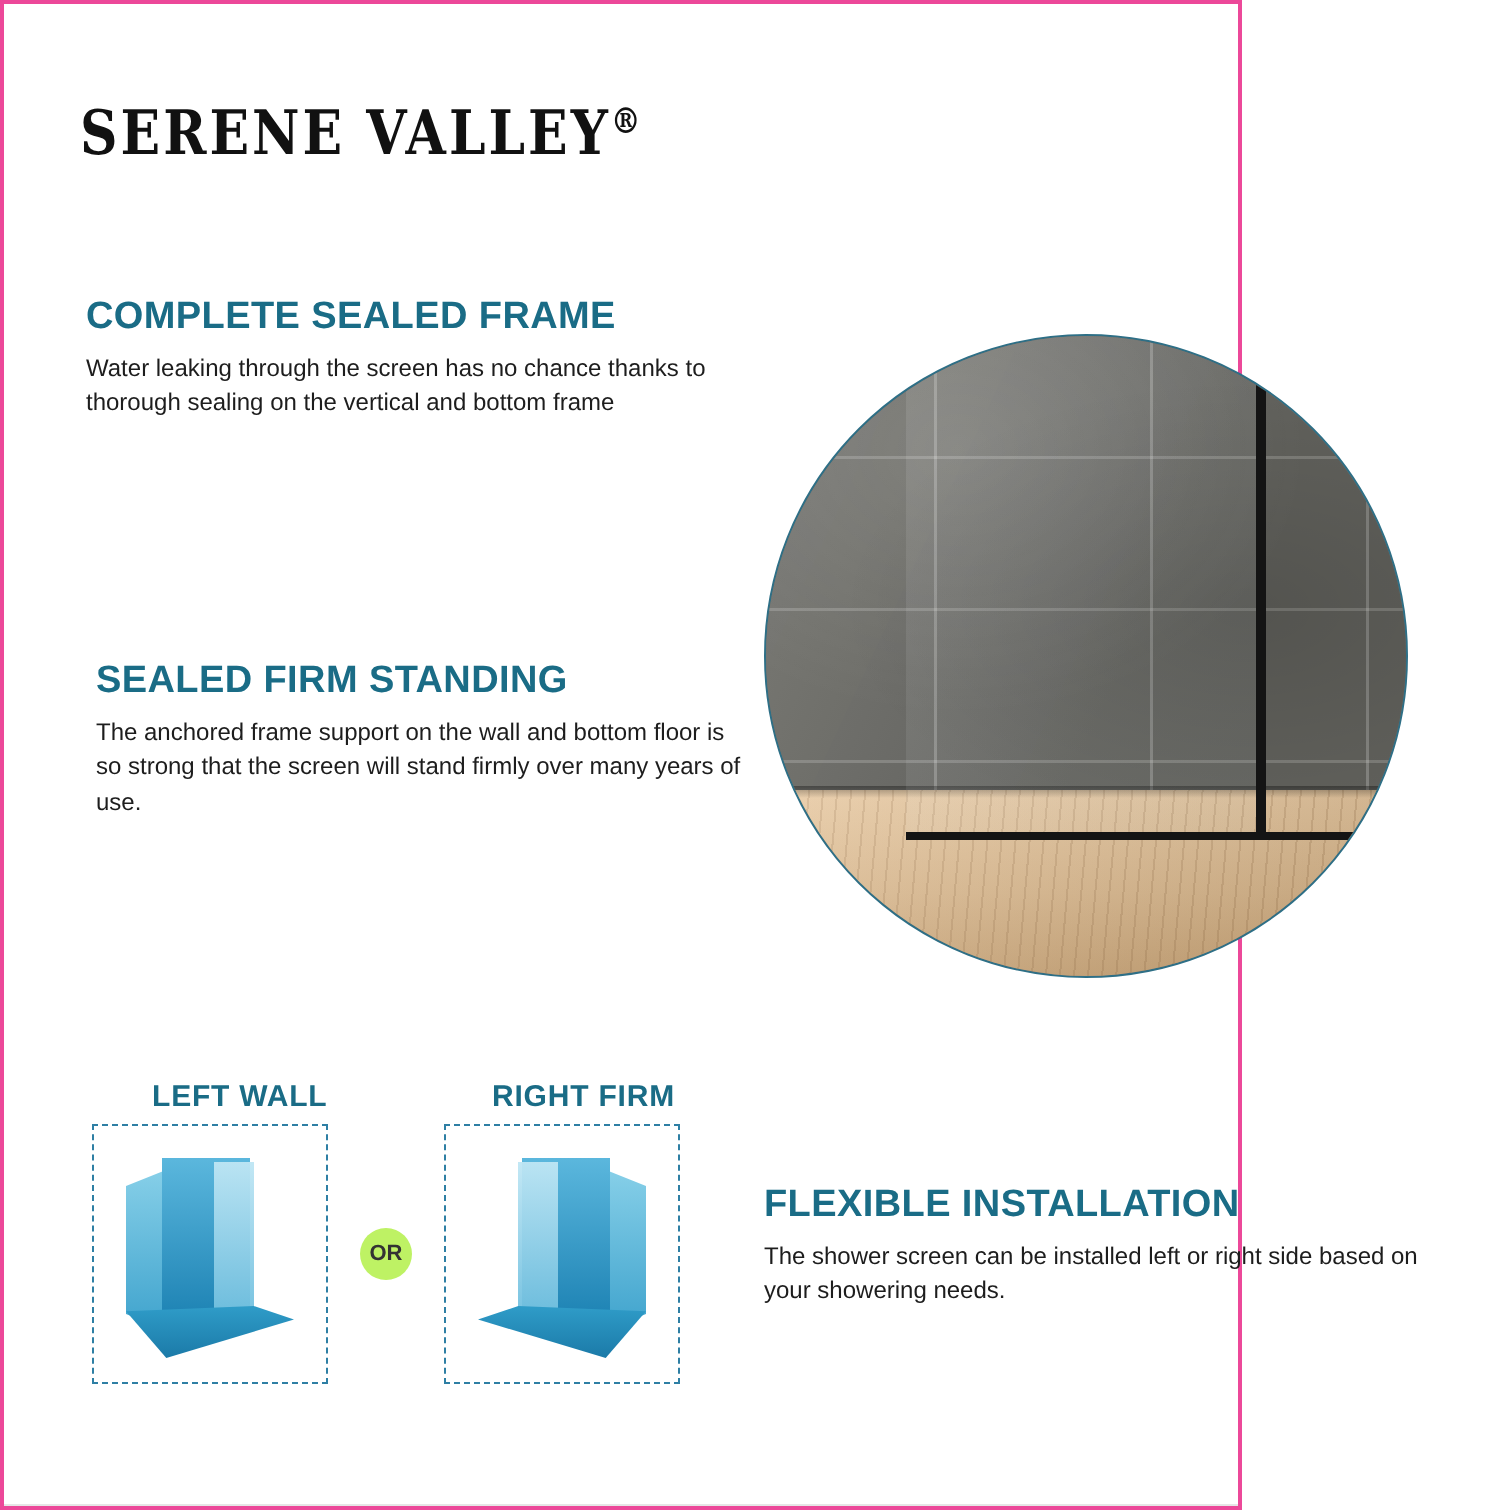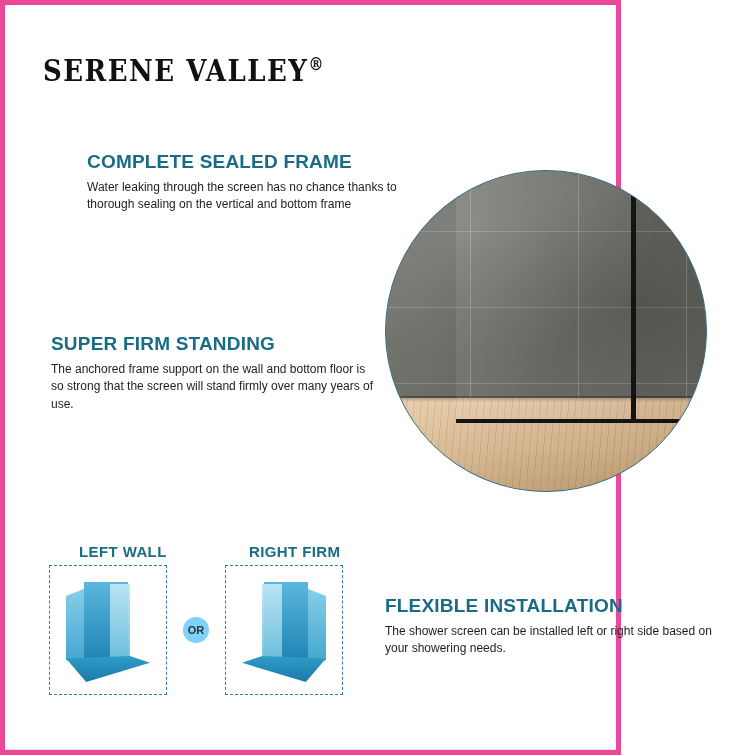--- a/index.html
+++ b/index.html
@@ -11,21 +11,21 @@
     height: 755px;
     background: #ffffff;
     font-family: "Liberation Sans", sans-serif;
     overflow: hidden;
   }
   .page {
     position: relative;
     width: 621px;
     height: 755px;
     box-sizing: border-box;
-    border: 5px solid #ec4899;
+    border: 2px solid #ec4899;
     background: #ffffff;
     padding-left: 48px;
   }
 
   
   .brand {
     position: absolute;
     left: 38px;
     top: 48px;
     font-family: "DejaVu Serif", serif;
@@ -54,21 +54,21 @@
     color: #1a6c86;
     letter-spacing: 0.2px;
   }
   .block p {
     margin: 0;
     font-size: 12px;
     line-height: 1.45;
     color: #1d1d1d;
   }
 
-  #block-sealed { left: 41px; top: 146px; width: 340px; margin-left: 41px; }
+  #block-sealed { left: 41px; top: 146px; width: 340px; }
   #block-standing { left: 46px; top: 328px; width: 330px; }
   #block-flexible { left: 380px; top: 590px; width: 345px; }
 
   
   .photo-circle {
     position: absolute;
     left: 380px;
     top: 165px;
     width: 320px;
     height: 320px;
@@ -188,21 +188,21 @@
   .dash-box.left { left: 0px; }
   .dash-box.right { left: 176px; }
 
   .or-badge {
     position: absolute;
     left: 134px;
     top: 82px;
     width: 26px;
     height: 26px;
     border-radius: 50%;
-    background: #7dd3fc;
+    background: #bef264;
     color: #333333;
     font-size: 11px;
     font-weight: bold;
     display: flex;
     align-items: center;
     justify-content: center;
   }
 
   
   .booth {
@@ -259,21 +259,21 @@
   <div class="brand">
     <span>SERENE VALLEY</span><span class="reg">®</span>
   </div>
 
   <div class="block" id="block-sealed">
     <h2>COMPLETE SEALED FRAME</h2>
     <p>Water leaking through the screen has no chance thanks to thorough sealing on the vertical and bottom frame</p>
   </div>
 
   <div class="block" id="block-standing">
-    <h2>SUPER FIRM STANDING</h2>
+    <h2>SEALED FIRM STANDING</h2>
     <p>The anchored frame support on the wall and bottom floor is so strong that the screen will stand firmly over many years of use.</p>
   </div>
 
   <div class="photo-circle">
     <div class="tile-wall"></div>
     <div class="wood-floor"></div>
     <div class="base-shadow"></div>
     <div class="glass-pane"></div>
     <div class="frame-vertical"></div>
     <div class="frame-bottom"></div>

